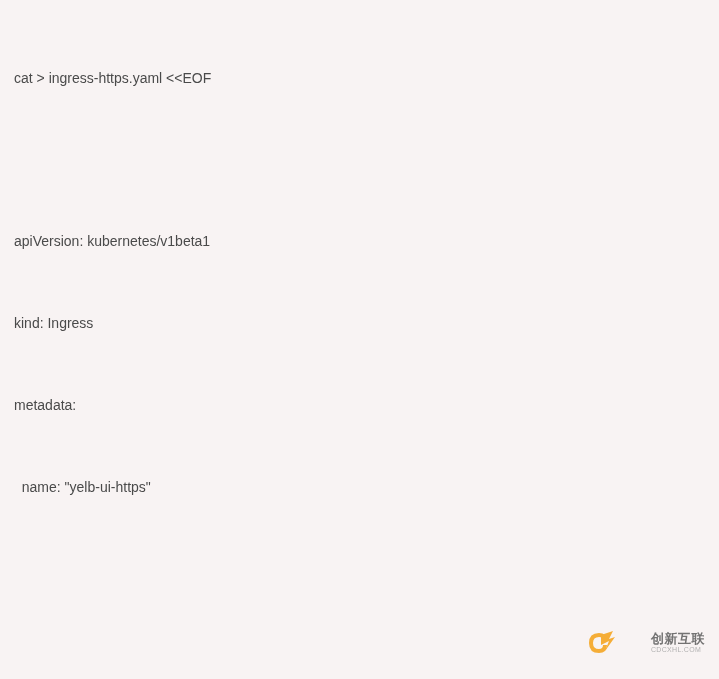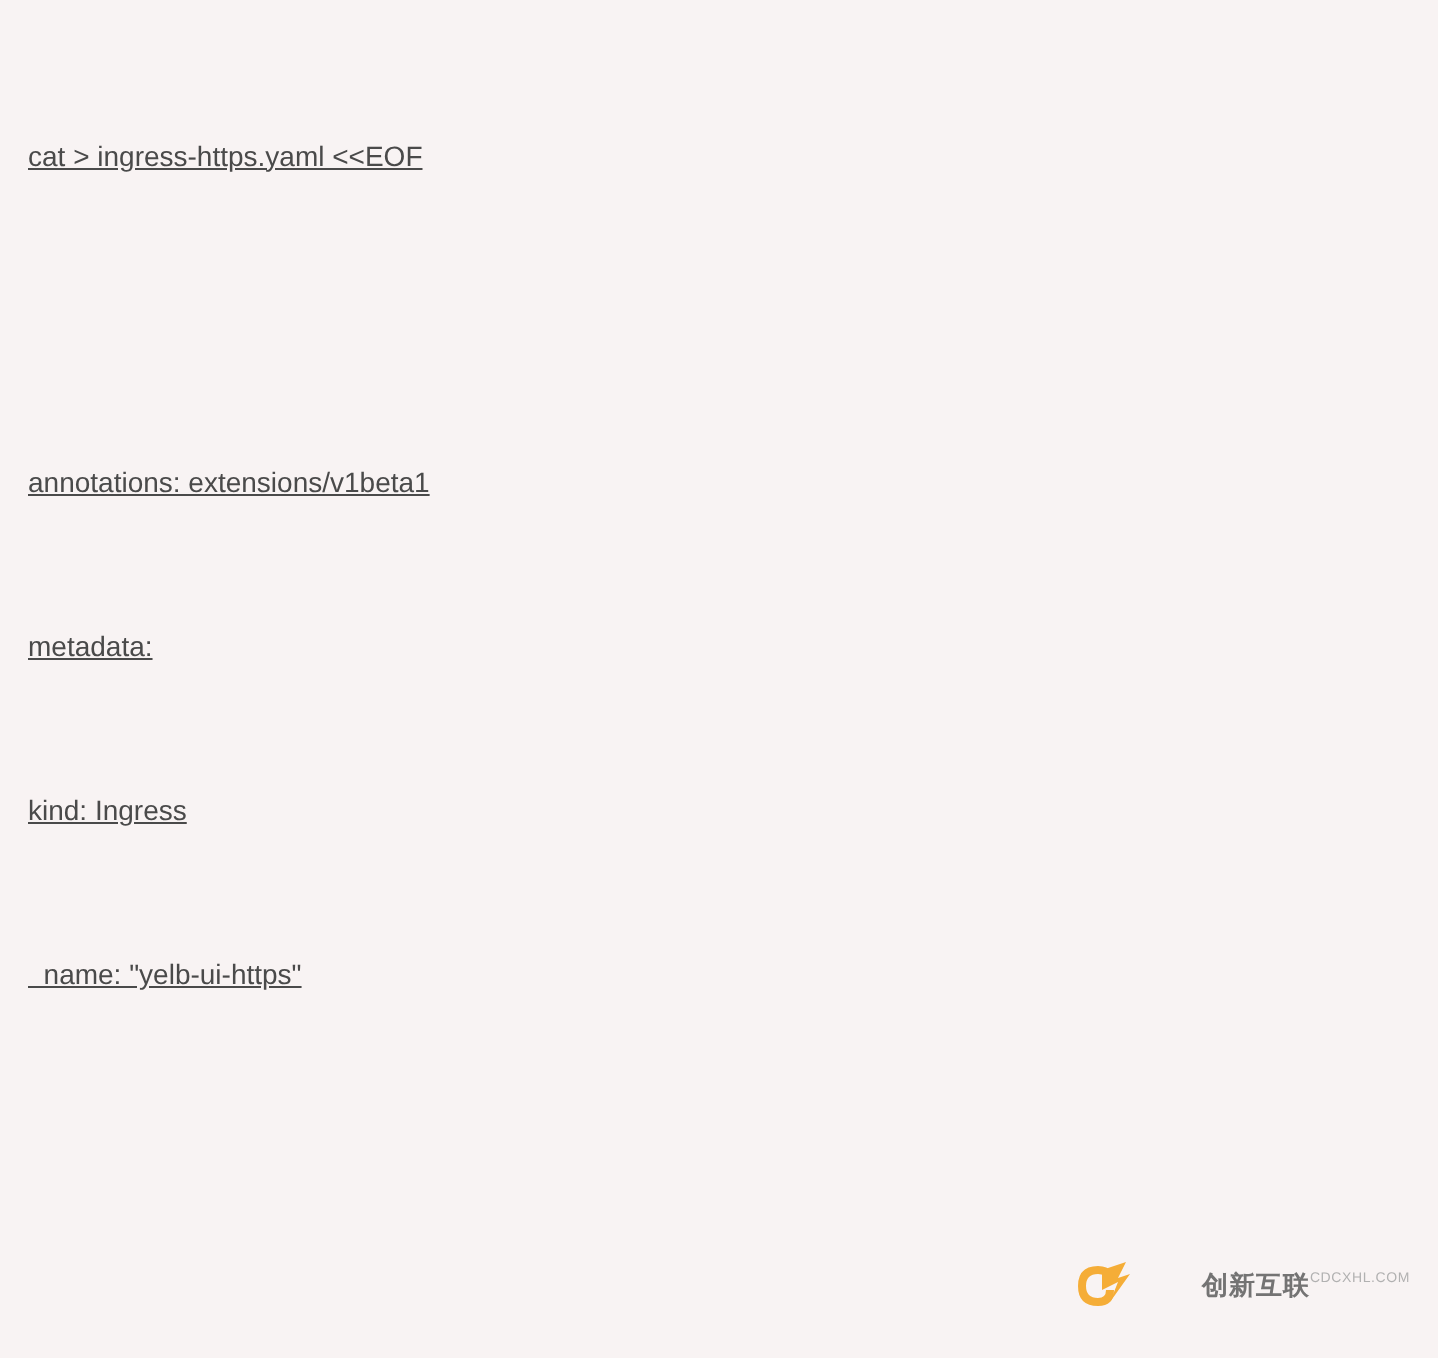--- a/index.html
+++ b/index.html
@@ -19,21 +19,20 @@
       position: relative;
       overflow: hidden;
     }
     .code-block {
       white-space: pre;
       font-family: "Segoe UI", Tahoma, Geneva, sans-serif;
     }
     .line {
       display: block;
       min-height: 1.95em;
-      text-decoration: underline;
     }
     .watermark {
       position: absolute;
       right: 14px;
       bottom: 18px;
       display: flex;
       align-items: center;
       gap: 6px;
       opacity: 0.9;
     }
@@ -41,21 +40,21 @@
       width: 36px;
       height: 36px;
       position: relative;
     }
     .watermark-icon svg {
       width: 100%;
       height: 100%;
     }
     .watermark-text {
       display: flex;
-      flex-direction: row;
+      flex-direction: column;
       line-height: 1.1;
       margin-left: 26px;
     }
     .watermark-text-main {
       font-size: 13px;
       font-weight: bold;
       color: #666;
       letter-spacing: 0.5px;
     }
     .watermark-text-sub {
@@ -63,23 +62,23 @@
       color: #aaa;
       letter-spacing: 0.3px;
     }
   </style>
 </head>
 <body>
 
 <div class="code-block">
   <span class="line">cat &gt; ingress-https.yaml &lt;&lt;EOF</span>
   <span class="line"></span>
-  <span class="line">annotations: extensions/v1beta1</span>
+  <span class="line">apiVersion: kubernetes/v1beta1</span>
+  <span class="line">kind: Ingress</span>
   <span class="line">metadata:</span>
-  <span class="line">kind: Ingress</span>
   <span class="line">  name: "yelb-ui-https"</span>
   
   
   
   
   
   
   
   
   

